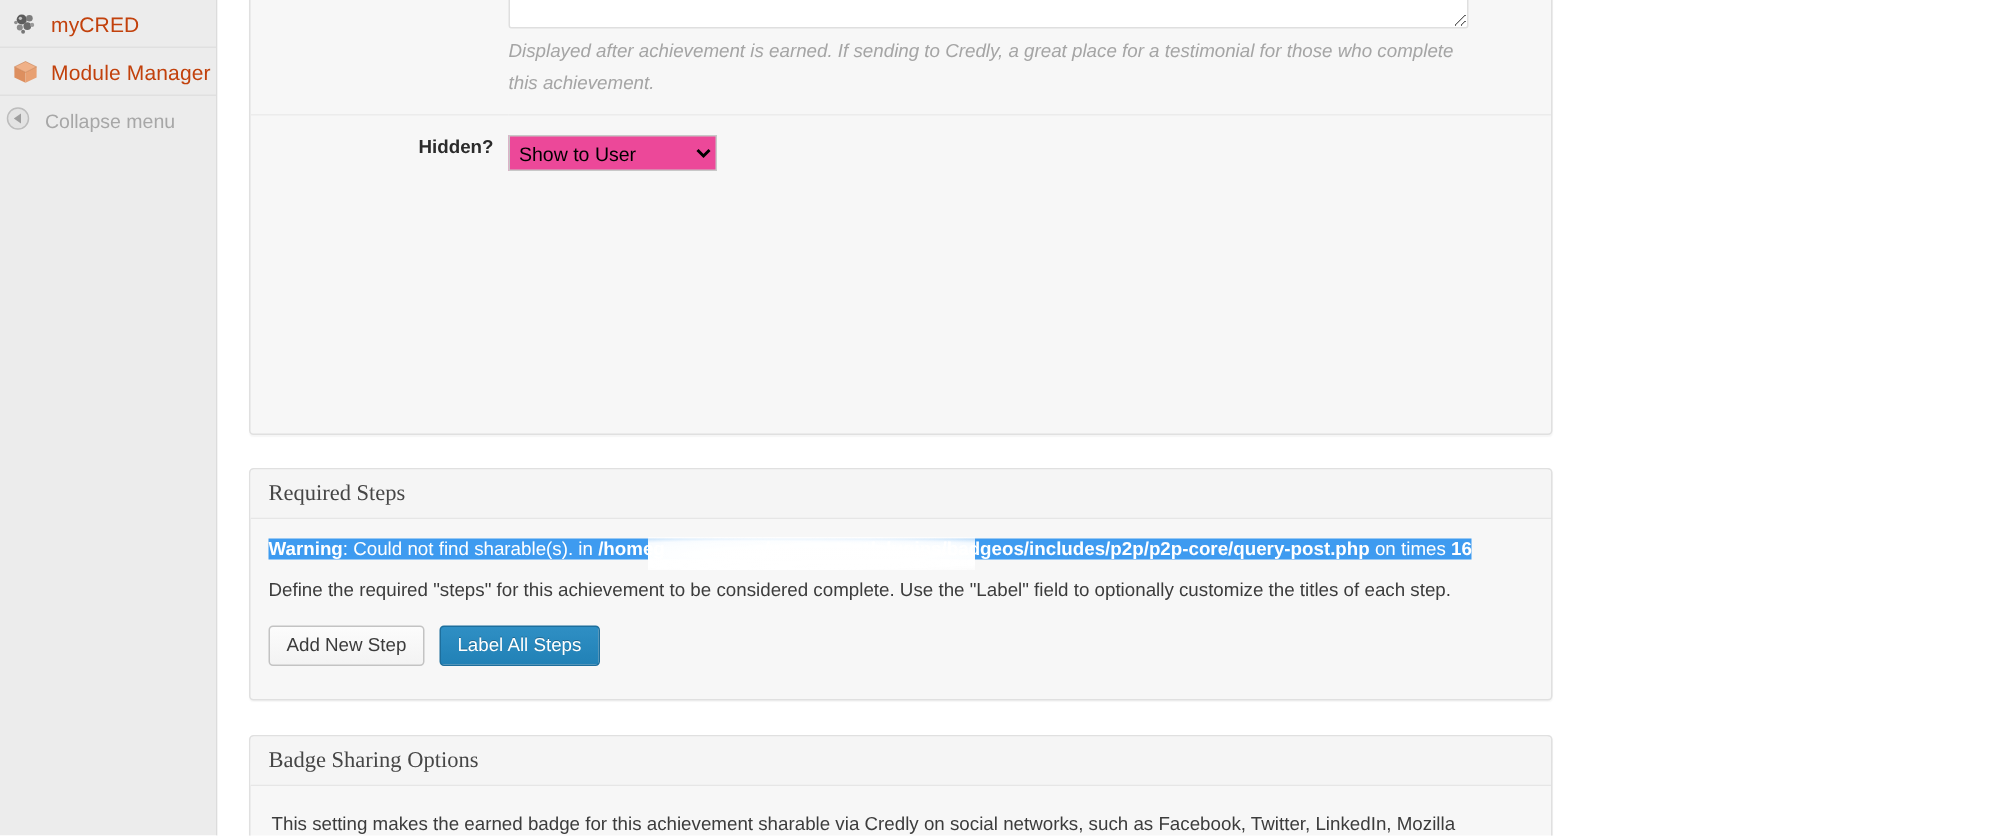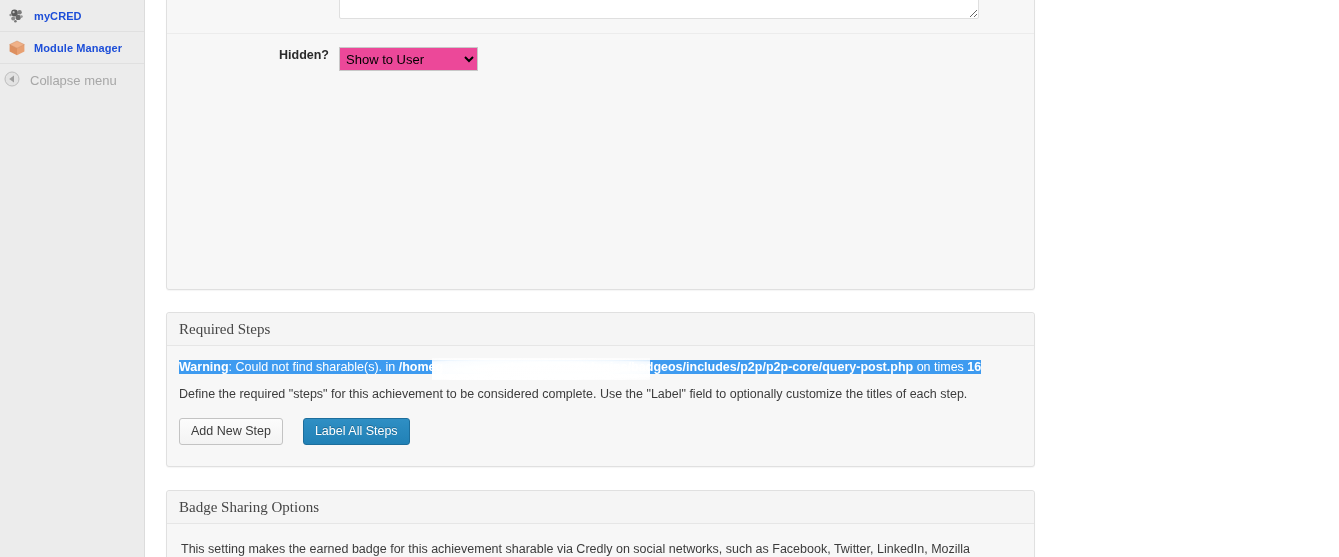--- a/index.html
+++ b/index.html
@@ -22,23 +22,23 @@
   .menu-item {
     position: relative;
     height: 32px;
     display: flex;
     align-items: center;
     padding-left: 8px;
     border-bottom: 1px solid #e0e0e0;
     cursor: pointer;
   }
   .menu-item .mi-label {
-    font-size: 11px;
-    font-weight: bold;
-    color: #1d4ed8;
+    font-size: 14px;
+    font-weight: normal;
+    color: #c2410c;
     margin-left: 8px;
     letter-spacing: 0.1px;
   }
   .menu-icon { width: 18px; height: 18px; position: relative; flex: 0 0 18px; }
 
   
   .icon-mycred { display:block; }
   
   .icon-box { display:block; }
 
@@ -178,21 +178,21 @@
       radial-gradient(ellipse at 75% 50%, rgba(255,255,255,1) 0%, rgba(255,255,255,0.9) 50%, rgba(255,255,255,0.3) 85%, rgba(255,255,255,0) 100%);
     filter: blur(0.5px);
     pointer-events: none;
   }
   .steps-note {
     font-size: 12.5px;
     color: #3c3c3c;
     line-height: 19px;
     margin: 9px 0 14px 0;
   }
-  .btn-row { display: flex; gap: 20px; align-items: center; }
+  .btn-row { display: flex; gap: 10px; align-items: center; }
   .btn {
     font-family: "Liberation Sans", sans-serif;
     font-size: 12.5px;
     height: 27px;
     padding: 0 11px;
     border-radius: 3px;
     cursor: pointer;
     line-height: 25px;
   }
   .btn-secondary {
@@ -264,20 +264,21 @@
 
   <div id="main">
 
     <div class="panel" style="top:-116px; height:406px;">
       <table class="form-table">
         <tbody>
             <tr class="first">
           <th></th>
           <td>
             <textarea class="big" placeholder="" style=""></textarea>
+            <div class="desc">Displayed after achievement is earned. If sending to Credly, a great place for a testimonial for those who complete this achievement.</div>
           </td>
         </tr>
         <tr>
           <th>Hidden?</th>
           <td style="padding-top:13px;padding-bottom:16px;">
             <select class="sel">
               <option>Show to User</option>
               <option>Hidden</option>
               <option>Hidden until earned</option>
             </select>

